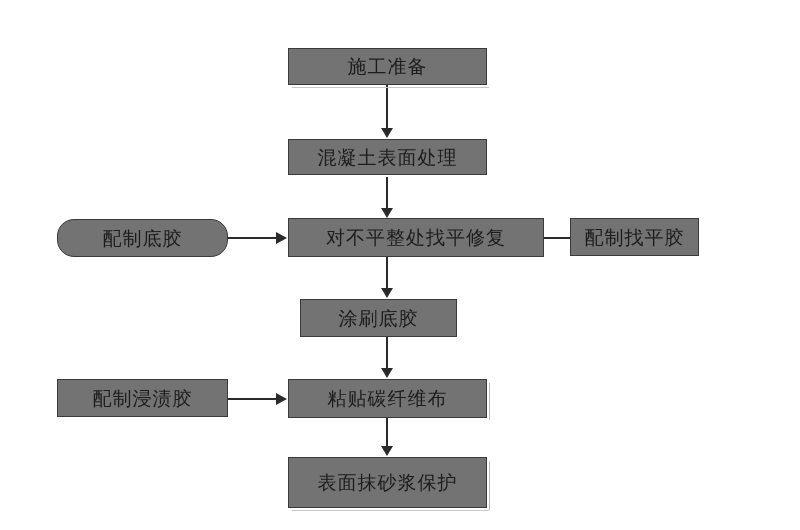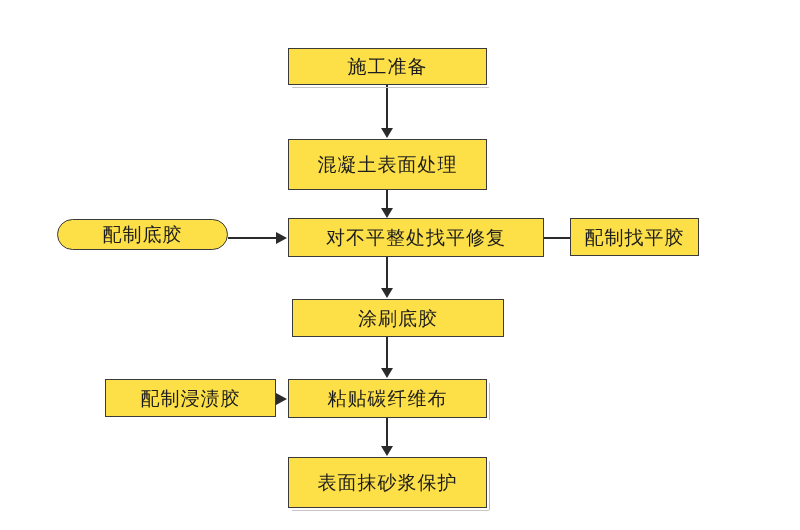--- a/index.html
+++ b/index.html
@@ -13,21 +13,21 @@
   #canvas {
     position: relative;
     width: 800px;
     height: 530px;
     background: #ffffff;
     overflow: hidden;
   }
   .node {
     position: absolute;
     box-sizing: border-box;
-    background: #fde047;
+    background: #737373;
     border: 1.6px solid #3a3a3a;
     display: flex;
     align-items: center;
     justify-content: center;
     color: #1c1c1c;
     font-size: 19px;
     letter-spacing: 1px;
     line-height: 1;
     white-space: nowrap;
   }
@@ -117,41 +117,41 @@
   <div class="hline" style="left:228px; top:398px; width:49px;"></div>
   <div class="arrow-right" style="left:276px; top:393px;"></div>
 
   <div class="vline" style="left:386px; top:418px; height:29px;"></div>
   <div class="arrow-down" style="left:381px; top:446px;"></div>
 
   <div class="node shadow-b" style="left:288px; top:48px; width:199px; height:37px;">
     <span class="node-label">施工准备</span>
   </div>
 
-  <div class="node" style="left:288px; top:139px; width:199px; height:51px;">
+  <div class="node" style="left:288px; top:139px; width:199px; height:36px;">
     <span class="node-label">混凝土表面处理</span>
   </div>
 
-  <div class="node" style="left:57px; top:219px; width:171px; height:31px;border-radius:17px;">
+  <div class="node" style="left:57px; top:219px; width:171px; height:38px;border-radius:17px;">
     <span class="node-label">配制底胶</span>
   </div>
 
   <div class="node" style="left:288px; top:218px; width:256px; height:39px;">
     <span class="node-label">对不平整处找平修复</span>
   </div>
 
   <div class="node" style="left:570px; top:218px; width:129px; height:38px;">
     <span class="node-label">配制找平胶</span>
   </div>
 
-  <div class="node" style="left:292px; top:299px; width:212px; height:38px;">
+  <div class="node" style="left:300px; top:299px; width:157px; height:38px;">
     <span class="node-label">涂刷底胶</span>
   </div>
 
-  <div class="node" style="left:57px; top:379px; width:171px; height:38px;margin-left:48px;">
+  <div class="node" style="left:57px; top:379px; width:171px; height:38px;">
     <span class="node-label">配制浸渍胶</span>
   </div>
 
   <div class="node shadow-r" style="left:288px; top:379px; width:199px; height:39px;">
     <span class="node-label">粘贴碳纤维布</span>
   </div>
 
   <div class="node shadow-r shadow-b" style="left:288px; top:457px; width:199px; height:51px;">
     <span class="node-label">表面抹砂浆保护</span>
   </div>

